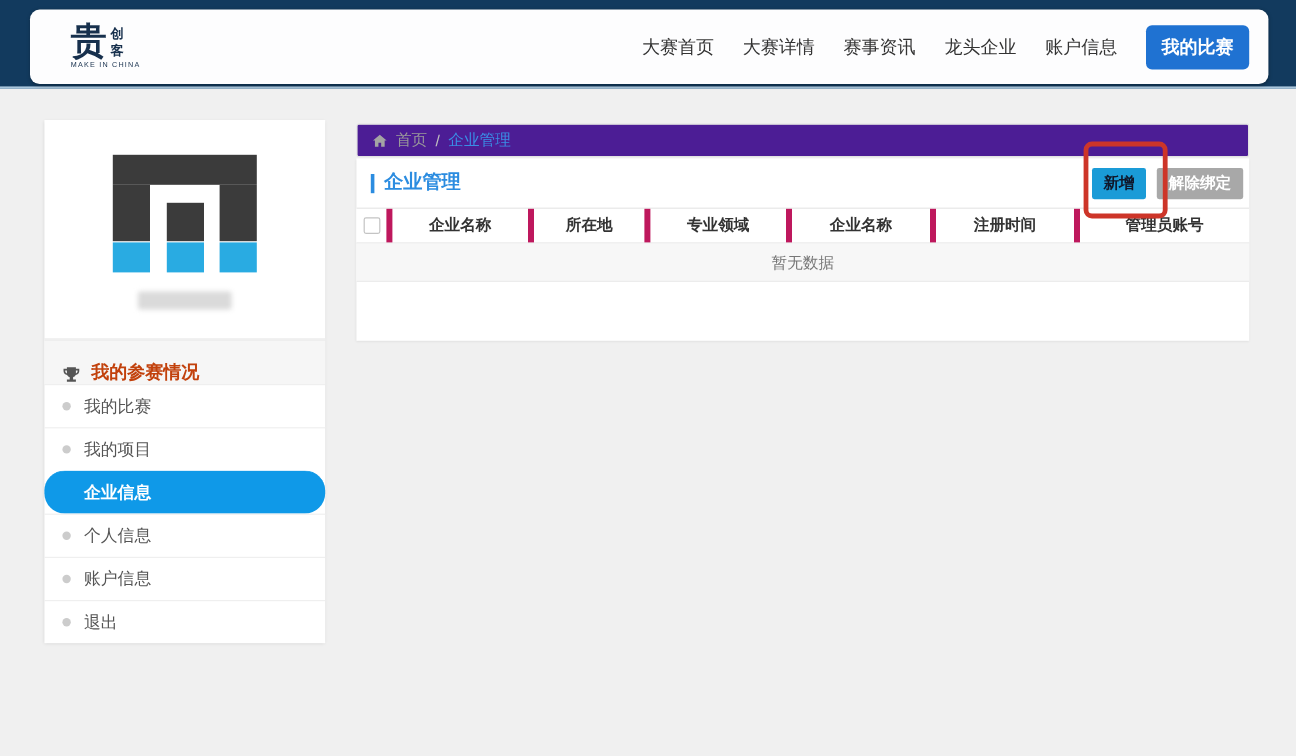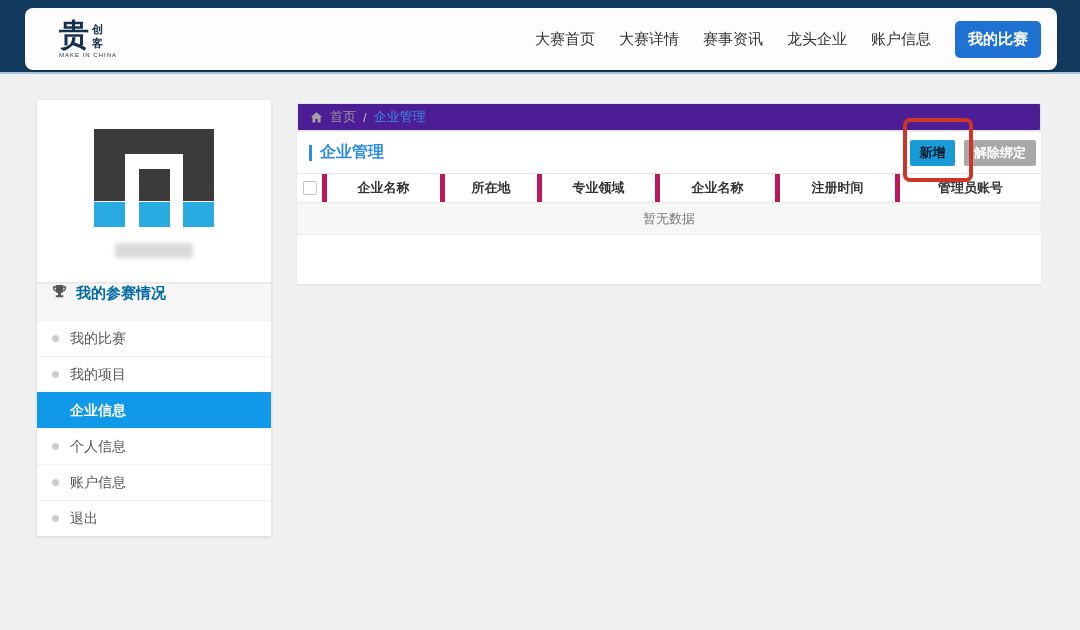--- a/index.html
+++ b/index.html
@@ -25,26 +25,26 @@
   .profile { height:183px; border-bottom:1px solid #e8e8e8; display:flex; flex-direction:column; align-items:center; justify-content:center; }
   .logo-m { position:relative; width:120px; height:98px; margin-top:4px; }
   .lm { position:absolute; background:#3b3b3b; }
   .lm-bar   { left:0;  top:0;  width:120px; height:25px; }
   .lm-left  { left:0;  top:25px; width:31px; height:47px; }
   .lm-mid   { left:45px; top:40px; width:31px; height:32px; }
   .lm-right { left:89px; top:25px; width:31px; height:47px; }
   .lm-sq { position:absolute; top:73px; width:31px; height:25px; background:#29abe2; }
   .sq-a { left:0; } .sq-b { left:45px; } .sq-c { left:89px; }
   .redacted-name { width:78px; height:15px; background:#dadada; filter:blur(2px); border-radius:2px; margin-top:16px; }
-  .menu-header { height:37px; background:#f6f6f6; display:flex; align-items:flex-start; padding-left:15px; gap:9px;
-                 font-size:15px; font-weight:bold; color:#0369a1; border-top:1px solid #ececec; }
+  .menu-header { height:37px; background:#f6f6f6; display:flex; align-items:flex-end; padding-left:15px; gap:9px;
+                 font-size:15px; font-weight:bold; color:#c2410c; border-top:1px solid #ececec; }
   .menu-item { height:36px; display:flex; align-items:center; padding-left:15px; gap:11px; font-size:14px; color:#555;
                border-top:1px solid #efefef; cursor:pointer; }
   .menu-item .dot { width:7px; height:7px; border-radius:50%; background:#cccccc; flex:0 0 auto; }
-  .menu-item.active { background:#0f99e8; color:#fff; border-top-color:#0f99e8; font-weight:bold; }
+  .menu-item.active { background:#0f99e8; color:#fff; border-top-color:#0f99e8; font-weight:bold;border-radius:17px; }
   .menu-item.active .dot { background:transparent; }
   .sec-icon { width:15px; height:15px; display:inline-flex; }
 
   
   .main { position:absolute; left:297px; top:103px; width:744px; }
   .breadcrumb { height:28px; background:#4c1d95; border:1px solid #e2e2e2; border-radius:2px;
                 display:flex; align-items:center; padding:0 12px; gap:7px; font-size:13px; color:#9a9a9a; }
   .crumb-sep { color:#c0c0c0; }
   .crumb-current { color:#3a8ee6; cursor:pointer; }
   .crumb-home { color:#9a9a9a; cursor:pointer; }

